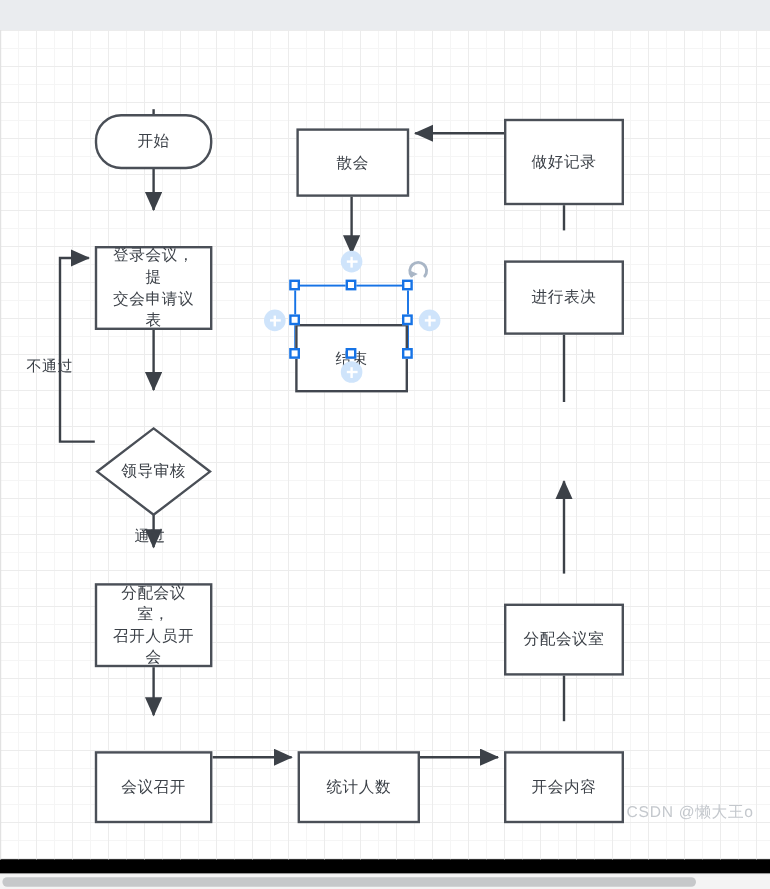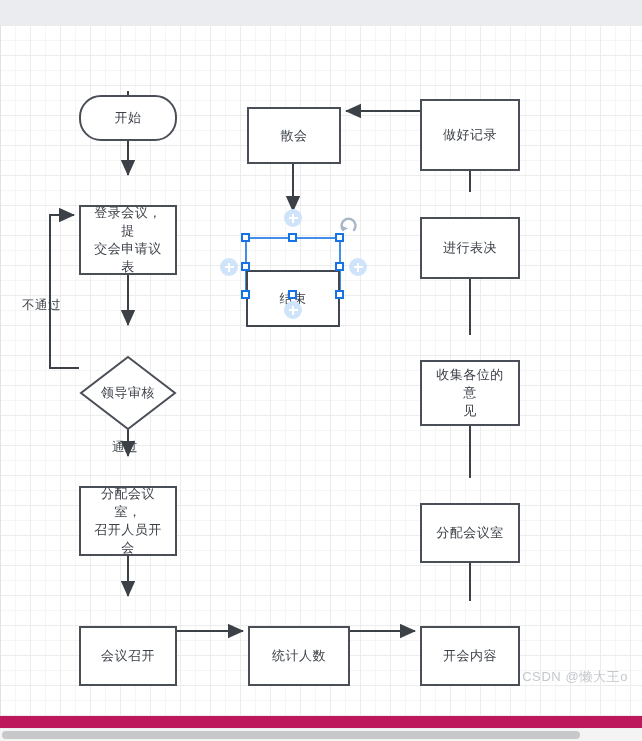--- a/index.html
+++ b/index.html
@@ -6,21 +6,21 @@
     margin: 0;
     padding: 0;
     background: #ffffff;
     font-family: "Liberation Sans", "DejaVu Sans", sans-serif;
   }
   #app {
     position: relative;
     width: 642px;
     height: 741px;
     overflow: hidden;
-    background: #be185d;
+    background: #000000;
   }
   
   .top-strip {
     position: absolute;
     left: 0; top: 0;
     width: 642px; height: 25px;
     background: #eaecef;
   }
   
   .canvas {
@@ -212,22 +212,20 @@
 召开人员开会</div>
 
     <div class="node" style="left:79px; top:601px; width:98px; height:60px;">会议召开</div>
 
     <div class="node" style="left:248px; top:601px; width:102px; height:60px;">统计人数</div>
 
     <div class="node" style="left:420px; top:601px; width:100px; height:60px;">开会内容</div>
 
     <div class="node" style="left:420px; top:478px; width:100px; height:60px;">分配会议室</div>
 
-    <div class="node" style="left:420px; top:335px; width:100px; height:66px;">收集各位的意
-见</div>
 
     <div class="node" style="left:420px; top:192px; width:100px; height:62px;">进行表决</div>
 
     <div class="node" style="left:420px; top:74px; width:100px; height:72px;">做好记录</div>
 
     <div class="node" style="left:247px; top:82px; width:94px; height:57px;">散会</div>
 
     <div class="node selected-node" style="left:246px; top:213px; width:94px; height:57px;">结束</div>
 
     <div class="edge-label" style="left:22px; top:272px;">不通过</div>

